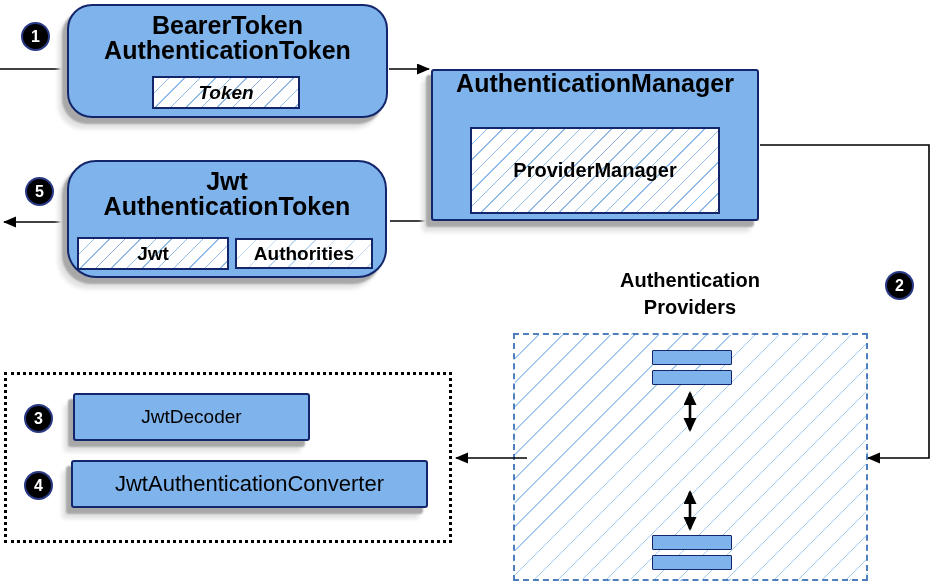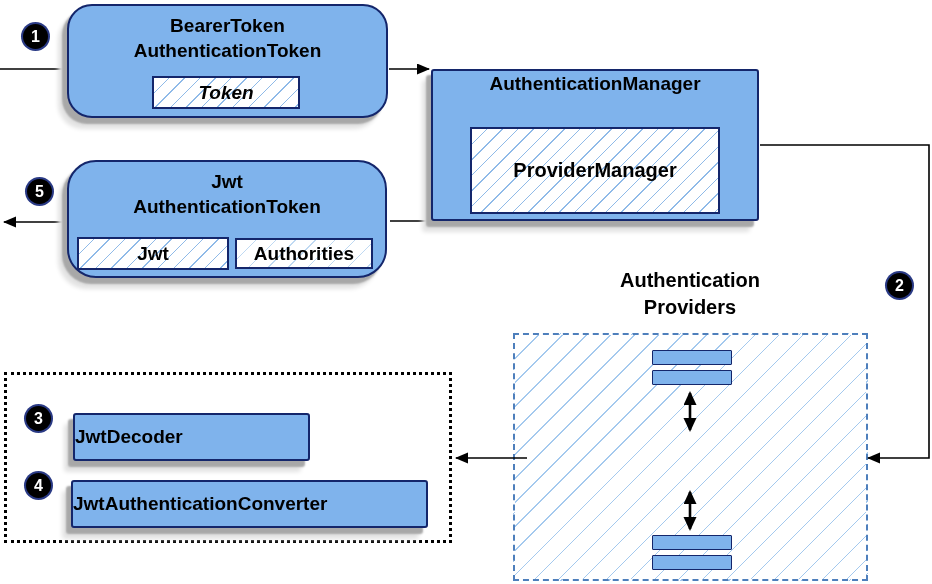--- a/index.html
+++ b/index.html
@@ -19,25 +19,25 @@
   svg.connectors .ln2{stroke:var(--connector);stroke-width:2.6;fill:none;}
   svg.connectors marker path{fill:var(--connector);}
   .node{
     position:absolute;background:var(--node-fill);
     border:2px solid var(--node-border);box-sizing:border-box;z-index:3;
   }
   .sh{box-shadow:-5px 6px 2px #a8a8a8,-9px 11px 4px #e3e3e3;}
   .round{border-radius:25px;}
   .sq{border-radius:3px;}
   .ttl{
-    text-align:center;font-weight:bold;font-size:19px;line-height:25px;padding-top:7px;
+    text-align:center;font-weight:bold;font-size:25px;line-height:25px;padding-top:7px;
   }
   .center-lbl{
-    display:flex;align-items:center;
-    font-weight:bold;text-align:center;margin-top:20px;
+    display:flex;align-items:center;justify-content:center;
+    font-weight:normal;text-align:center;
   }
   .field{
     position:absolute;border:2px solid var(--node-border);box-sizing:border-box;
     background-color:#fff;display:flex;align-items:center;justify-content:center;
     font-weight:bold;font-size:19px;
   }
   .hatch{
     background-image:repeating-linear-gradient(135deg,rgba(0,0,0,0) 0px,rgba(0,0,0,0) 10px,var(--hatch-line) 10px,var(--hatch-line) 11px);
     background-color:#fff;
   }
@@ -139,21 +139,21 @@
   <div class="bar" style="left:652px;top:535px;"></div>
   <div class="bar" style="left:652px;top:555px;"></div>
 
 
   <div class="dotted-box"></div>
 
   <div class="node sq sh center-lbl" style="left:73px;top:393px;width:237px;height:48px;font-size:19px;">
     <span>JwtDecoder</span>
   </div>
 
-  <div class="node sq sh center-lbl" style="left:71px;top:460px;width:357px;height:48px;font-size:19px;">
+  <div class="node sq sh center-lbl" style="left:71px;top:460px;width:357px;height:48px;font-size:22px;">
     <span>JwtAuthenticationConverter</span>
   </div>
 
   <div class="badge" style="left:23px;top:24px;">
     <span>1</span>
   </div>
   <div class="badge" style="left:887px;top:273px;">
     <span>2</span>
   </div>
   <div class="badge" style="left:26px;top:406px;">

